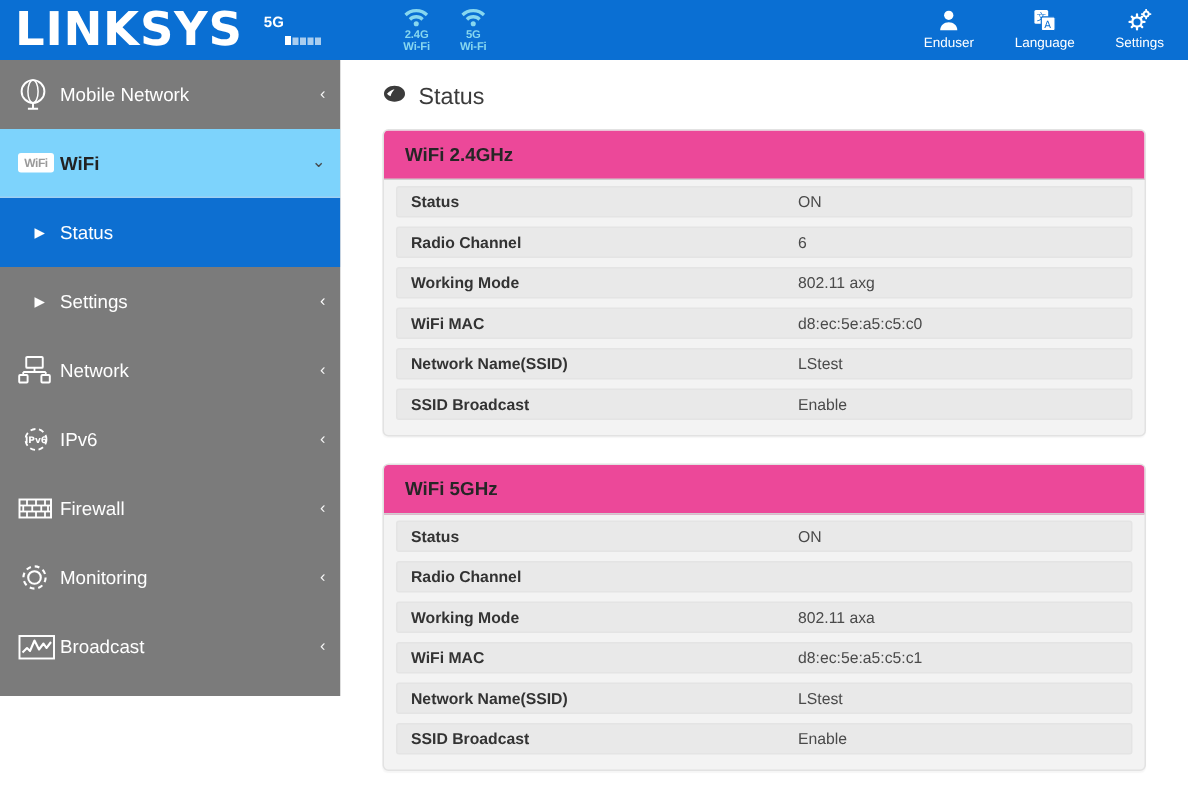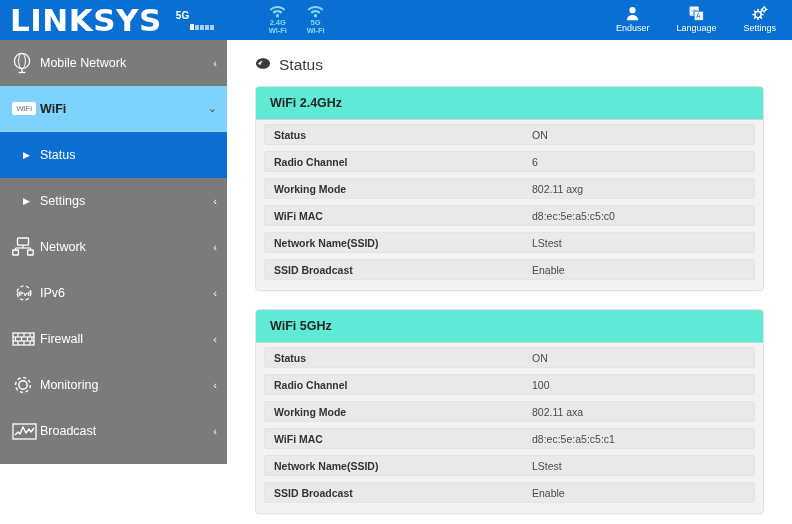--- a/index.html
+++ b/index.html
@@ -215,21 +215,21 @@
 
   .panel {
     border-radius: 4px;
     background: #f3f3f3;
     border: 1px solid #e2e2e2;
     margin-bottom: 18px;
     overflow: hidden;
     box-shadow: 0 1px 1px rgba(0,0,0,.04);
   }
   .panel-head {
-    background: #5eead4;
+    background: #ec4899;
     padding: 9px 14px;
     font-size: 12.5px;
     font-weight: bold;
     color: #262626;
     border-bottom: 1px solid #cfcfcf;
   }
   .panel-body {
     padding: 4px 8px 8px 8px;
   }
   .row {
@@ -526,21 +526,20 @@
 
     <div class="panel">
       <div class="panel-head">WiFi 5GHz</div>
       <div class="panel-body">
         <div class="row">
           <span class="cell-label">Status</span>
           <span class="cell-value">ON</span>
         </div>
         <div class="row">
           <span class="cell-label">Radio Channel</span>
-          <span class="cell-value">100</span>
         </div>
         <div class="row">
           <span class="cell-label">Working Mode</span>
           <span class="cell-value">802.11 axa</span>
         </div>
         <div class="row">
           <span class="cell-label">WiFi MAC</span>
           <span class="cell-value">d8:ec:5e:a5:c5:c1</span>
         </div>
         <div class="row">

